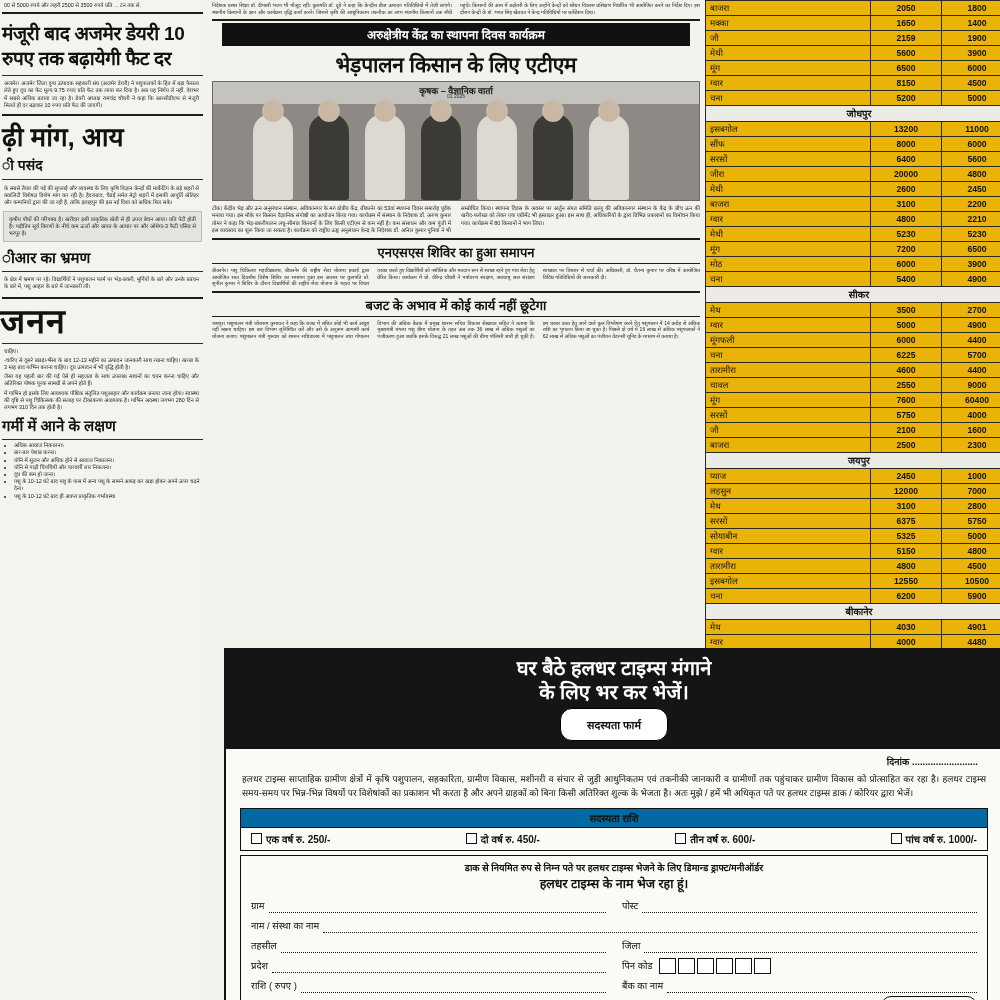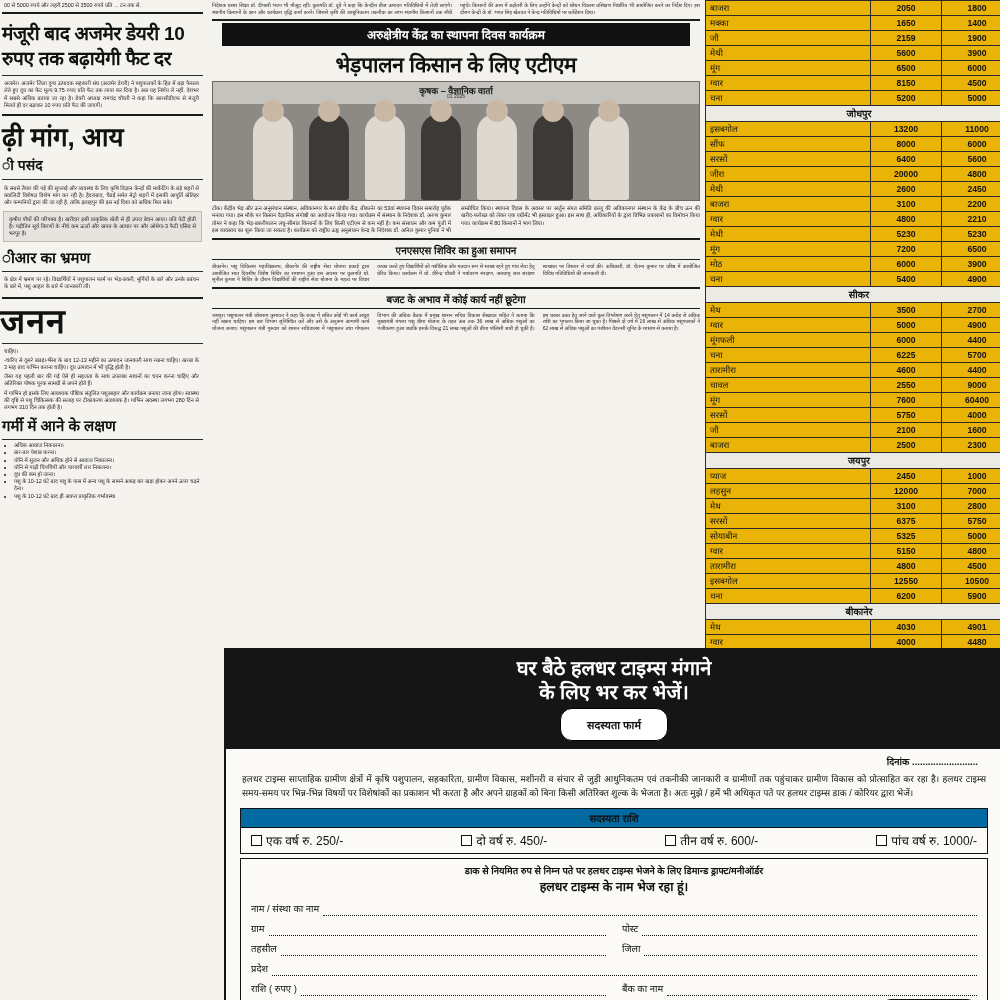--- a/index.html
+++ b/index.html
@@ -49,21 +49,21 @@
   .photo .plabel2{
     position:absolute;top:11px;left:50%;transform:translateX(-50%);
     font-size:5px;color:#333;white-space:nowrap;
   }
   .figs{position:absolute;bottom:0;left:0;right:0;height:96px;}
   .fig{position:absolute;bottom:0;width:40px;height:86px;background:#3c3a37;border-radius:18px 18px 3px 3px;}
   .fig:after{content:"";position:absolute;top:-14px;left:50%;transform:translateX(-50%);
     width:22px;height:22px;border-radius:50%;background:#c9b9a4;}
   .fig.w{background:#ded9d0;}
   .subhead{
-    text-align:center;font-weight:bold;font-size:10px;padding:3px 0 2px;
+    text-align:center;font-weight:bold;font-size:13px;padding:3px 0 2px;
     border-top:2px solid #1c1c1c;border-bottom:1px solid #1c1c1c;margin:4px 6px 3px;
   }
   .twocol{column-count:2;column-gap:10px;padding:0 6px;}
   .threecol{column-count:3;column-gap:8px;padding:0 6px;}
   
   .colR{position:absolute;left:705px;top:0;width:308px;height:648px;background:#eab308;}
   table.rates{width:100%;border-collapse:collapse;font-size:8.6px;}
   table.rates td{border:1px solid #2a2a2a;padding:1px 4px;height:12px;}
   table.rates td.n{text-align:center;width:62px;font-weight:bold;}
   table.rates td.c{text-align:center;font-weight:bold;font-size:9.6px;background:#eceae4;}
@@ -79,21 +79,21 @@
   .cap .l2{font-size:20px;font-weight:bold;line-height:24px;}
   .pill{
     display:inline-block;background:#fff;color:#111;border-radius:12px;
     padding:8px 26px;font-size:11px;font-weight:bold;margin-top:4px;border:1px solid #000;
   }
   .cbody{padding:6px 14px;}
   .dateline{text-align:right;font-size:9.5px;font-weight:bold;padding-right:10px;}
   .cpara{font-size:9px;line-height:14px;text-align:justify;padding:4px 2px 6px;}
   .cbox{border:1px solid #111;margin:2px 0;}
   .cbox .bh{text-align:center;font-weight:bold;font-size:10px;border-bottom:1px solid #111;padding:2px 0;background:#0369a1;}
-  .fees{display:flex;justify-content:space-between;padding:4px 10px;font-size:12px;font-weight:normal;}
+  .fees{display:flex;justify-content:space-between;padding:4px 10px;font-size:10px;font-weight:bold;}
   .chk{display:inline-block;width:9px;height:9px;border:1px solid #111;margin-right:4px;vertical-align:-1px;background:#fff;}
   .formbox{border:1px solid #111;margin-top:4px;padding:5px 10px 8px;}
   .fl{text-align:center;font-size:9.5px;line-height:14px;font-weight:bold;}
   .fl2{text-align:center;font-size:12.5px;font-weight:bold;padding-bottom:4px;}
   .frow{display:flex;gap:16px;font-size:9.5px;line-height:20px;}
   .frow .f{flex:1;display:flex;align-items:flex-end;white-space:nowrap;}
   .dots{flex:1;border-bottom:1px dotted #111;margin:0 0 3px 4px;height:12px;}
   .boxes{display:flex;gap:2px;margin-left:6px;}
   .boxes i{display:block;width:15px;height:14px;border:1px solid #111;background:#fff;}
   .note{font-size:6.5px;border:1px solid #111;border-radius:10px;padding:1px 6px;display:inline-block;}
@@ -455,50 +455,61 @@
           <label><span class="chk"></span><span>तीन वर्ष रु. 600/-</span></label>
           <label><span class="chk"></span><span>पांच वर्ष रु. 1000/-</span></label>
         </div>
       </div>
 
       <div class="formbox">
         <div class="fl">डाक से नियमित रुप से निम्न पते पर हलधर टाइम्स भेजने के लिए डिमान्ड ड्राफ्ट/मनीऑर्डर</div>
         <div class="fl2">हलधर टाइम्स के नाम भेज रहा हूं।</div>
 
         <div class="frow">
+          <div class="f">
+              <span>ग्राम</span>
+              <span class="dots"></span>
+            </div>
+          <div class="f">
+              <span>पोस्ट</span>
+              <span class="dots"></span>
+            </div>
+        </div>
+        <div class="frow">
           <div class="f" style="flex:1 1 100%;">
               <span>नाम / संस्था का नाम</span>
               <span class="dots"></span>
             </div>
         </div>
         <div class="frow">
           <div class="f">
-              <span>ग्राम</span>
-              <span class="dots"></span>
-            </div>
-          <div class="f">
-              <span>पोस्ट</span>
+              <span>तहसील</span>
+              <span class="dots"></span>
+            </div>
+          <div class="f">
+              <span>जिला</span>
               <span class="dots"></span>
             </div>
         </div>
         <div class="frow">
           <div class="f">
-              <span>तहसील</span>
-              <span class="dots"></span>
-            </div>
-          <div class="f">
-              <span>जिला</span>
-              <span class="dots"></span>
-            </div>
-        </div>
-        <div class="frow">
-          <div class="f">
               <span>प्रदेश</span>
               <span class="dots"></span>
             </div>
+          <div class="f" style="align-items:center;">
+            <span>पिन कोड</span>
+            <span class="boxes">
+                <i></i>
+                <i></i>
+                <i></i>
+                <i></i>
+                <i></i>
+                <i></i>
+              </span>
+          </div>
         </div>
         <div class="frow">
           <div class="f">
               <span>राशि ( रुपए )</span>
               <span class="dots"></span>
             </div>
           <div class="f">
               <span>बैंक का नाम</span>
               <span class="dots"></span>
             </div>

